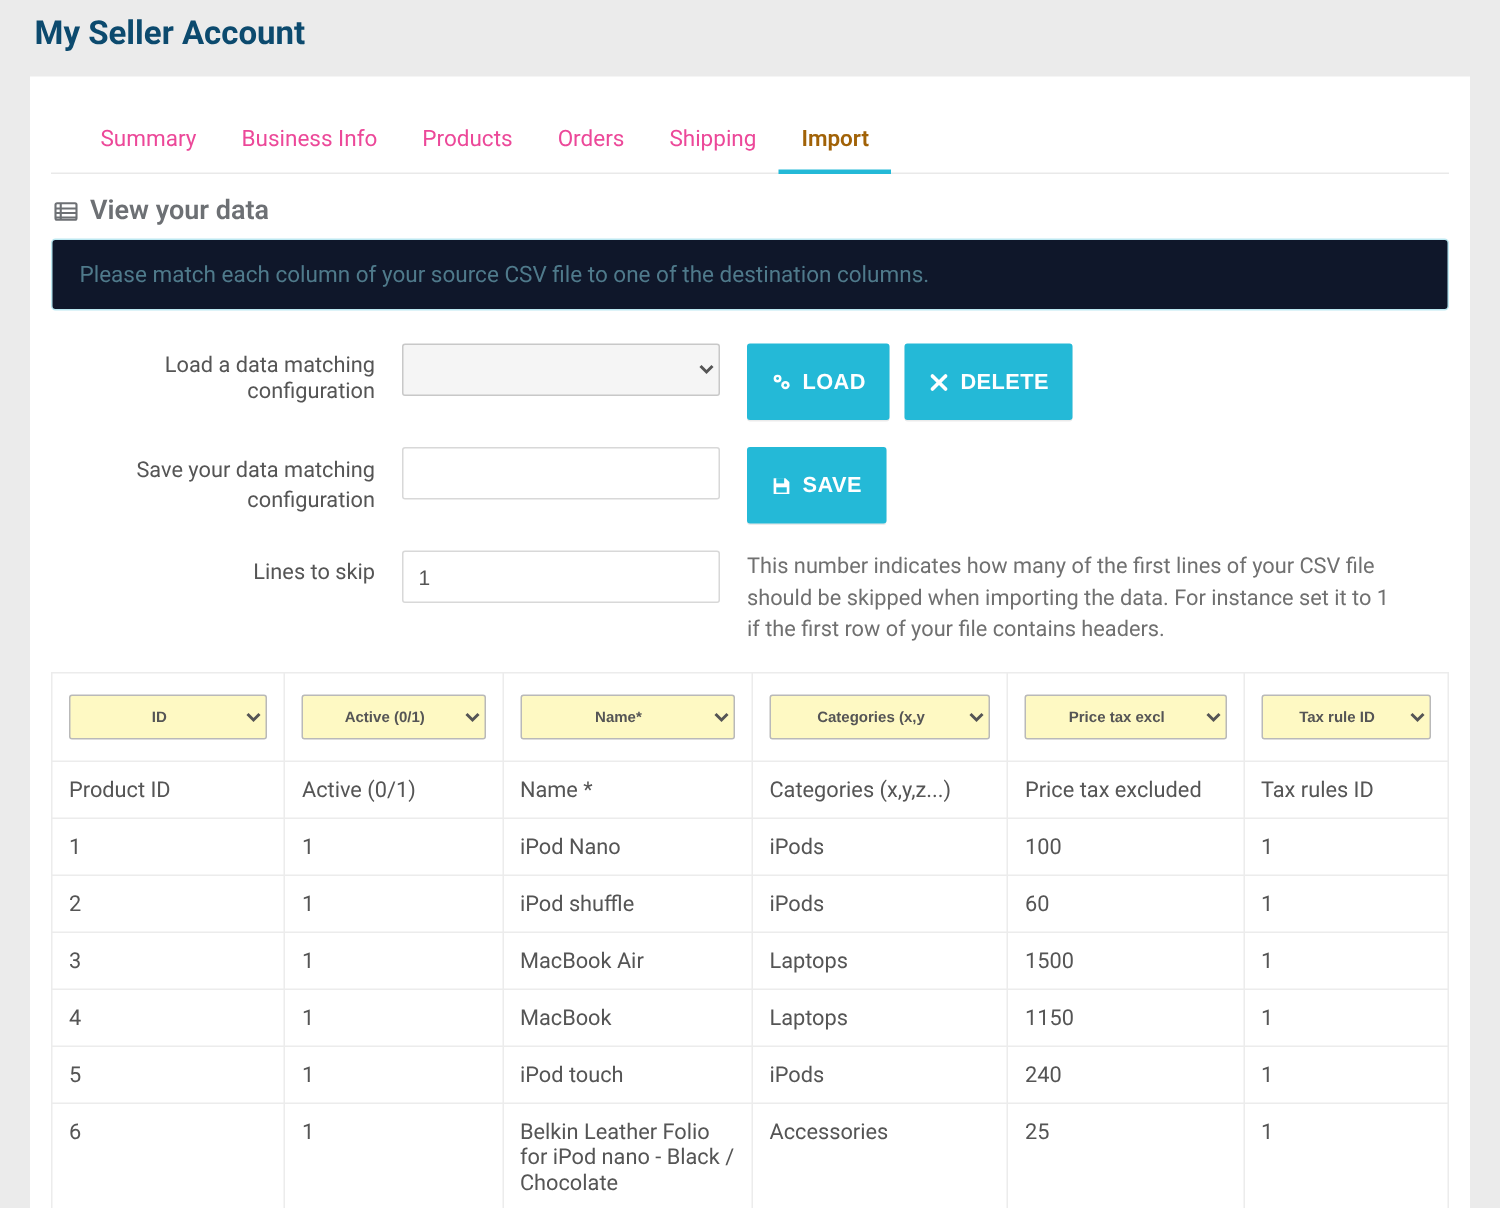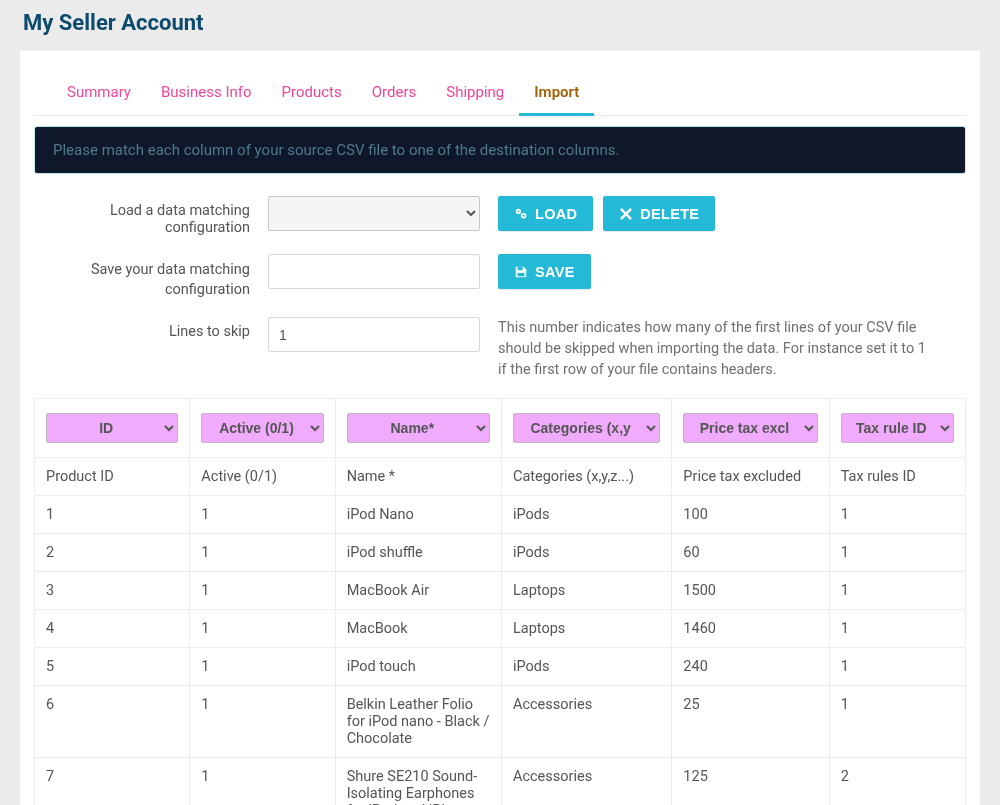--- a/index.html
+++ b/index.html
@@ -93,21 +93,21 @@
   }
   select.form-select { appearance: auto; }
   input.form-input { background:#fff; border:1px solid #d8d8d8; }
   .btn {
     display: inline-flex;
     align-items: center;
     gap: 7px;
     background: #24b9d7;
     color: #fff;
     border: none;
-    height: 35px;
+    height: 51px;
     padding: 0 16px;
     font-size: 14.5px;
     font-weight: 600;
     cursor: pointer;
     letter-spacing: 0.3px;
     border-radius: 2px;
     box-shadow: 0 1px 0 rgba(0,0,0,0.08);
   }
   .btn .bicon svg { width:14px; height:14px; display:block; }
   .help-text {
@@ -133,22 +133,22 @@
     word-wrap: break-word;
   }
   .data-table thead.selectors th {
     padding: 14px 11px;
     background: #fff;
   }
   .col-select {
     width: 100%;
     height: 30px;
     border: 1px solid #b9b9b9;
-    background: #f0abfc;
-    font-size: 14px;
+    background: #fef9c3;
+    font-size: 10px;
     color: #555;
     font-weight: 600;
     text-align: center;
     text-align-last: center;
     border-radius: 2px;
   }
   .data-table thead.labels th {
     font-weight: 400;
     color: #555;
   }
@@ -172,20 +172,32 @@
 
     <div class="tabs" id="tabs">
         <div class="tab">Summary</div>
         <div class="tab">Business Info</div>
         <div class="tab">Products</div>
         <div class="tab">Orders</div>
         <div class="tab">Shipping</div>
         <div class="tab active">Import</div>
       </div>
 
+    <div class="section-heading">
+      <span class="hicon">
+        <svg viewBox="0 0 16 16" fill="none" stroke="#6d7074" stroke-width="1.4">
+          <rect x="1" y="2.5" width="14" height="11" rx="1"></rect>
+          <line x1="1" y1="6" x2="15" y2="6"></line>
+          <line x1="1" y1="9" x2="15" y2="9"></line>
+          <line x1="1" y1="12" x2="15" y2="12"></line>
+          <line x1="4.5" y1="2.5" x2="4.5" y2="13.5"></line>
+        </svg>
+      </span>
+      <span>View your data</span>
+    </div>
 
     <div class="info-box">Please match each column of your source CSV file to one of the destination columns.</div>
 
     <div class="form-row">
       <div class="form-label">Load a data matching configuration</div>
       <div class="form-control-wrap">
         <select class="form-select" id="loadSelect"><option>MapExample</option></select>
       </div>
       <div class="form-actions">
         <button class="btn">
@@ -291,21 +303,21 @@
               <td>MacBook Air</td>
               <td>Laptops</td>
               <td>1500</td>
               <td>1</td>
             </tr>
             <tr>
               <td>4</td>
               <td>1</td>
               <td>MacBook</td>
               <td>Laptops</td>
-              <td>1460</td>
+              <td>1150</td>
               <td>1</td>
             </tr>
             <tr>
               <td>5</td>
               <td>1</td>
               <td>iPod touch</td>
               <td>iPods</td>
               <td>240</td>
               <td>1</td>
             </tr>

